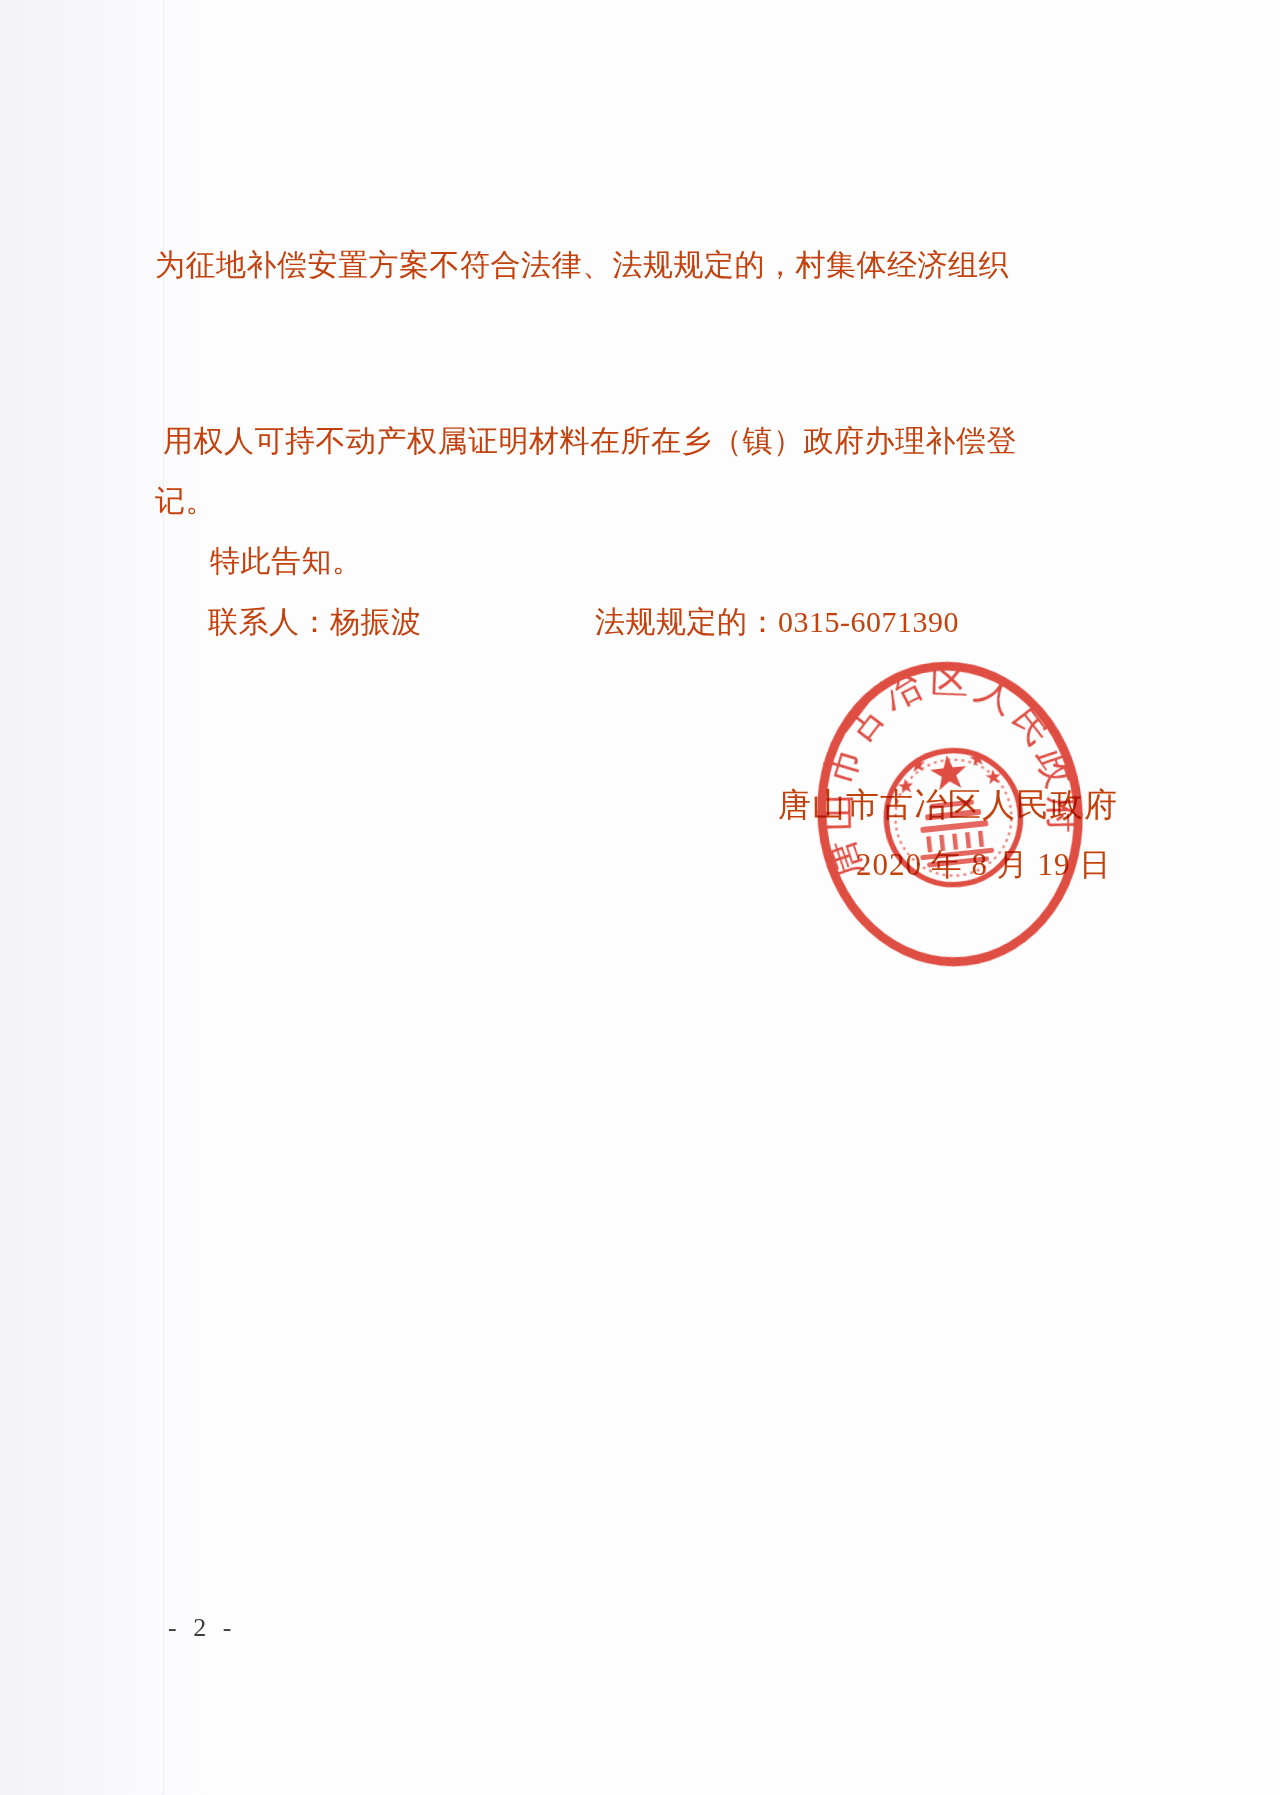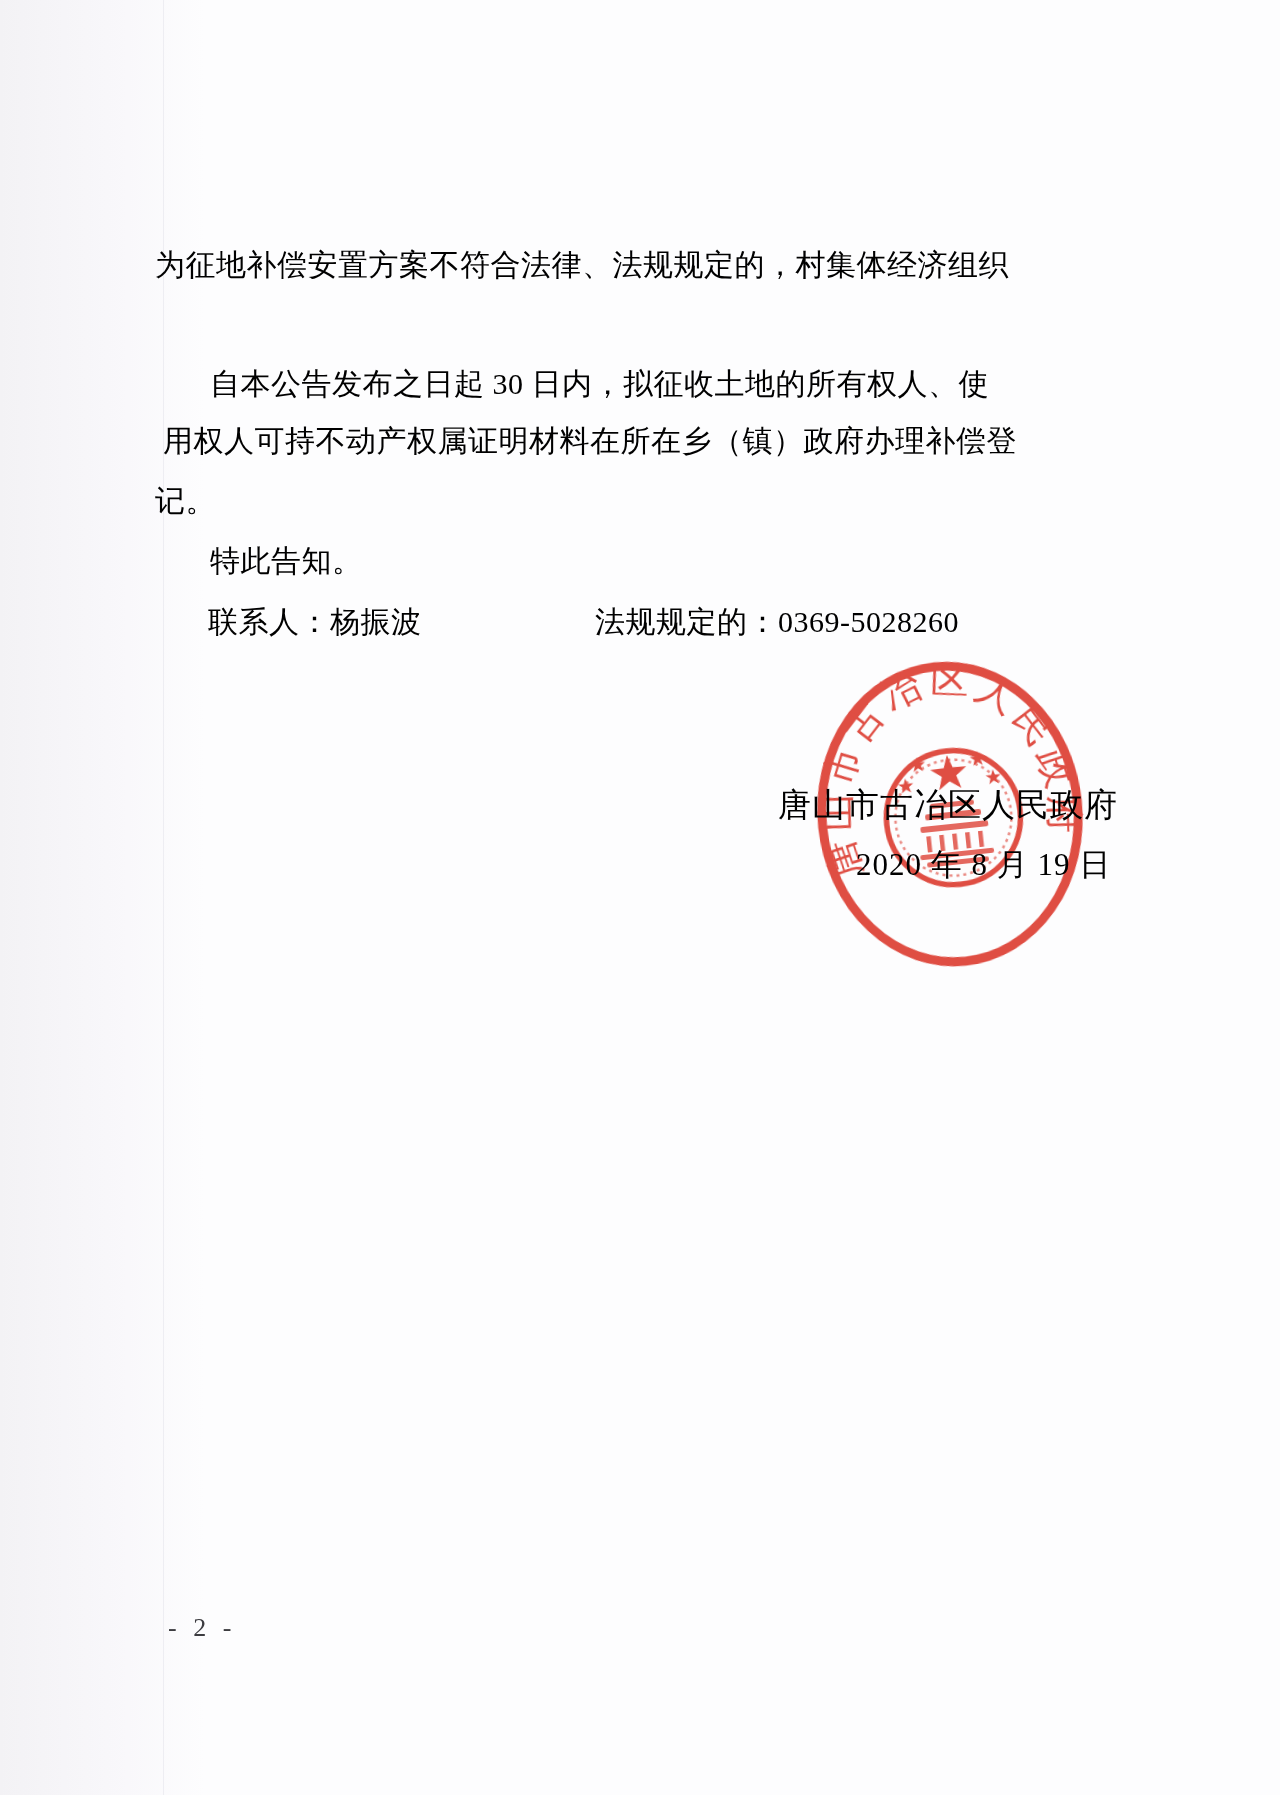--- a/index.html
+++ b/index.html
@@ -17,21 +17,21 @@
   }
   
   .fold-line {
     position: absolute;
     left: 163px; top: 0;
     width: 1px; height: 100%;
     background: rgba(130,130,155,0.10);
   }
   .txt {
     position: absolute;
-    color: #000000;
+    color: #c2410c;
     font-size: 30px;
     letter-spacing: 0.5px;
     white-space: nowrap;
     line-height: 1.2;
   }
   .sig {
     font-size: 33px;
     letter-spacing: 1px;
   }
   .date {
@@ -57,30 +57,29 @@
   }
 </style>
 </head>
 <body>
 
 <div class="page">
 
   <div class="fold-line"></div>
 
   <div class="txt" style="left:155px; top:247px;">为征地补偿安置方案不符合法律、法规规定的，村集体经济组织</div>
-  <div class="txt" style="left:210px; top:366px;">自本公告发布之日起 30 日内，拟征收土地的所有权人、使</div>
   <div class="txt" style="left:155px; top:423px;margin-left:8px;">用权人可持不动产权属证明材料在所在乡（镇）政府办理补偿登</div>
   <div class="txt" style="left:155px; top:483px;">记。</div>
   <div class="txt" style="left:210px; top:543px;">特此告知。</div>
 
   <div class="txt" style="left:208px; top:604px;">
     <span>联系人：</span><span>杨振波</span>
   </div>
   <div class="txt" style="left:595px; top:604px;">
-    <span>法规规定的：</span><span>0369-5028260</span>
+    <span>法规规定的：</span><span>0315-6071390</span>
   </div>
 
   <div class="txt sig" style="left:778px; top:786px;">唐山市古冶区人民政府</div>
   <div class="txt date" style="left:820px; top:846px;">2020 年 8 月 19 日</div>
 
   <svg class="stamp" viewBox="0 0 276 316" aria-hidden="true">
     <defs>
       <path id="seal-arc" d="M 46.5,209 A 101,121 0 1 1 229.5,209" fill="none"></path>
       <path id="seal-star" d="M0,-10 L-2.35,-3.24 L-9.51,-3.09 L-3.8,1.24 L-5.88,8.09 L0,4 L5.88,8.09 L3.8,1.24 L9.51,-3.09 L2.35,-3.24 Z"></path>
     </defs>

